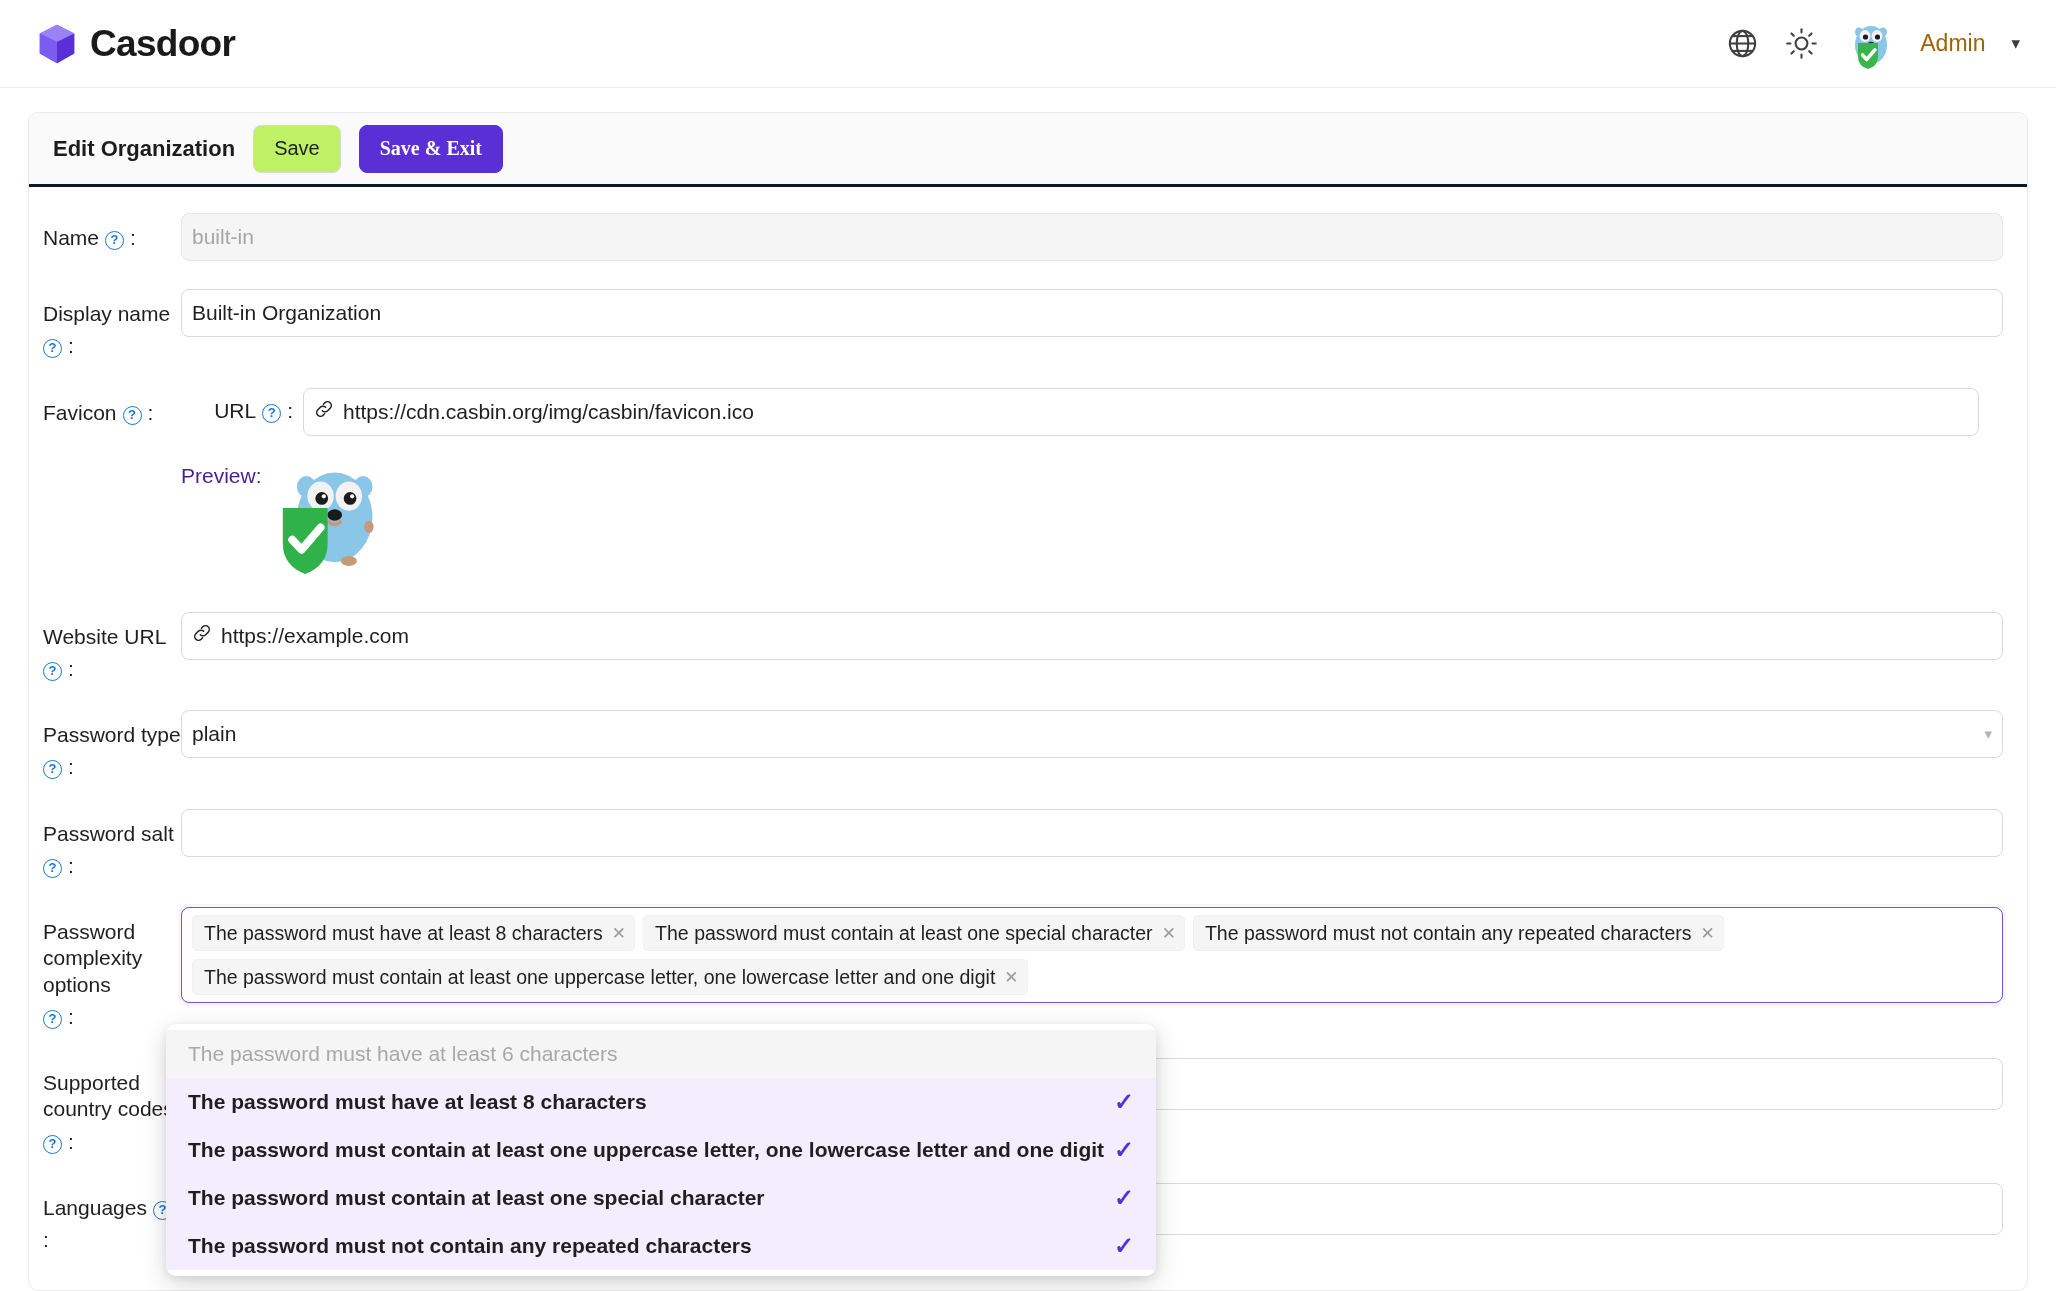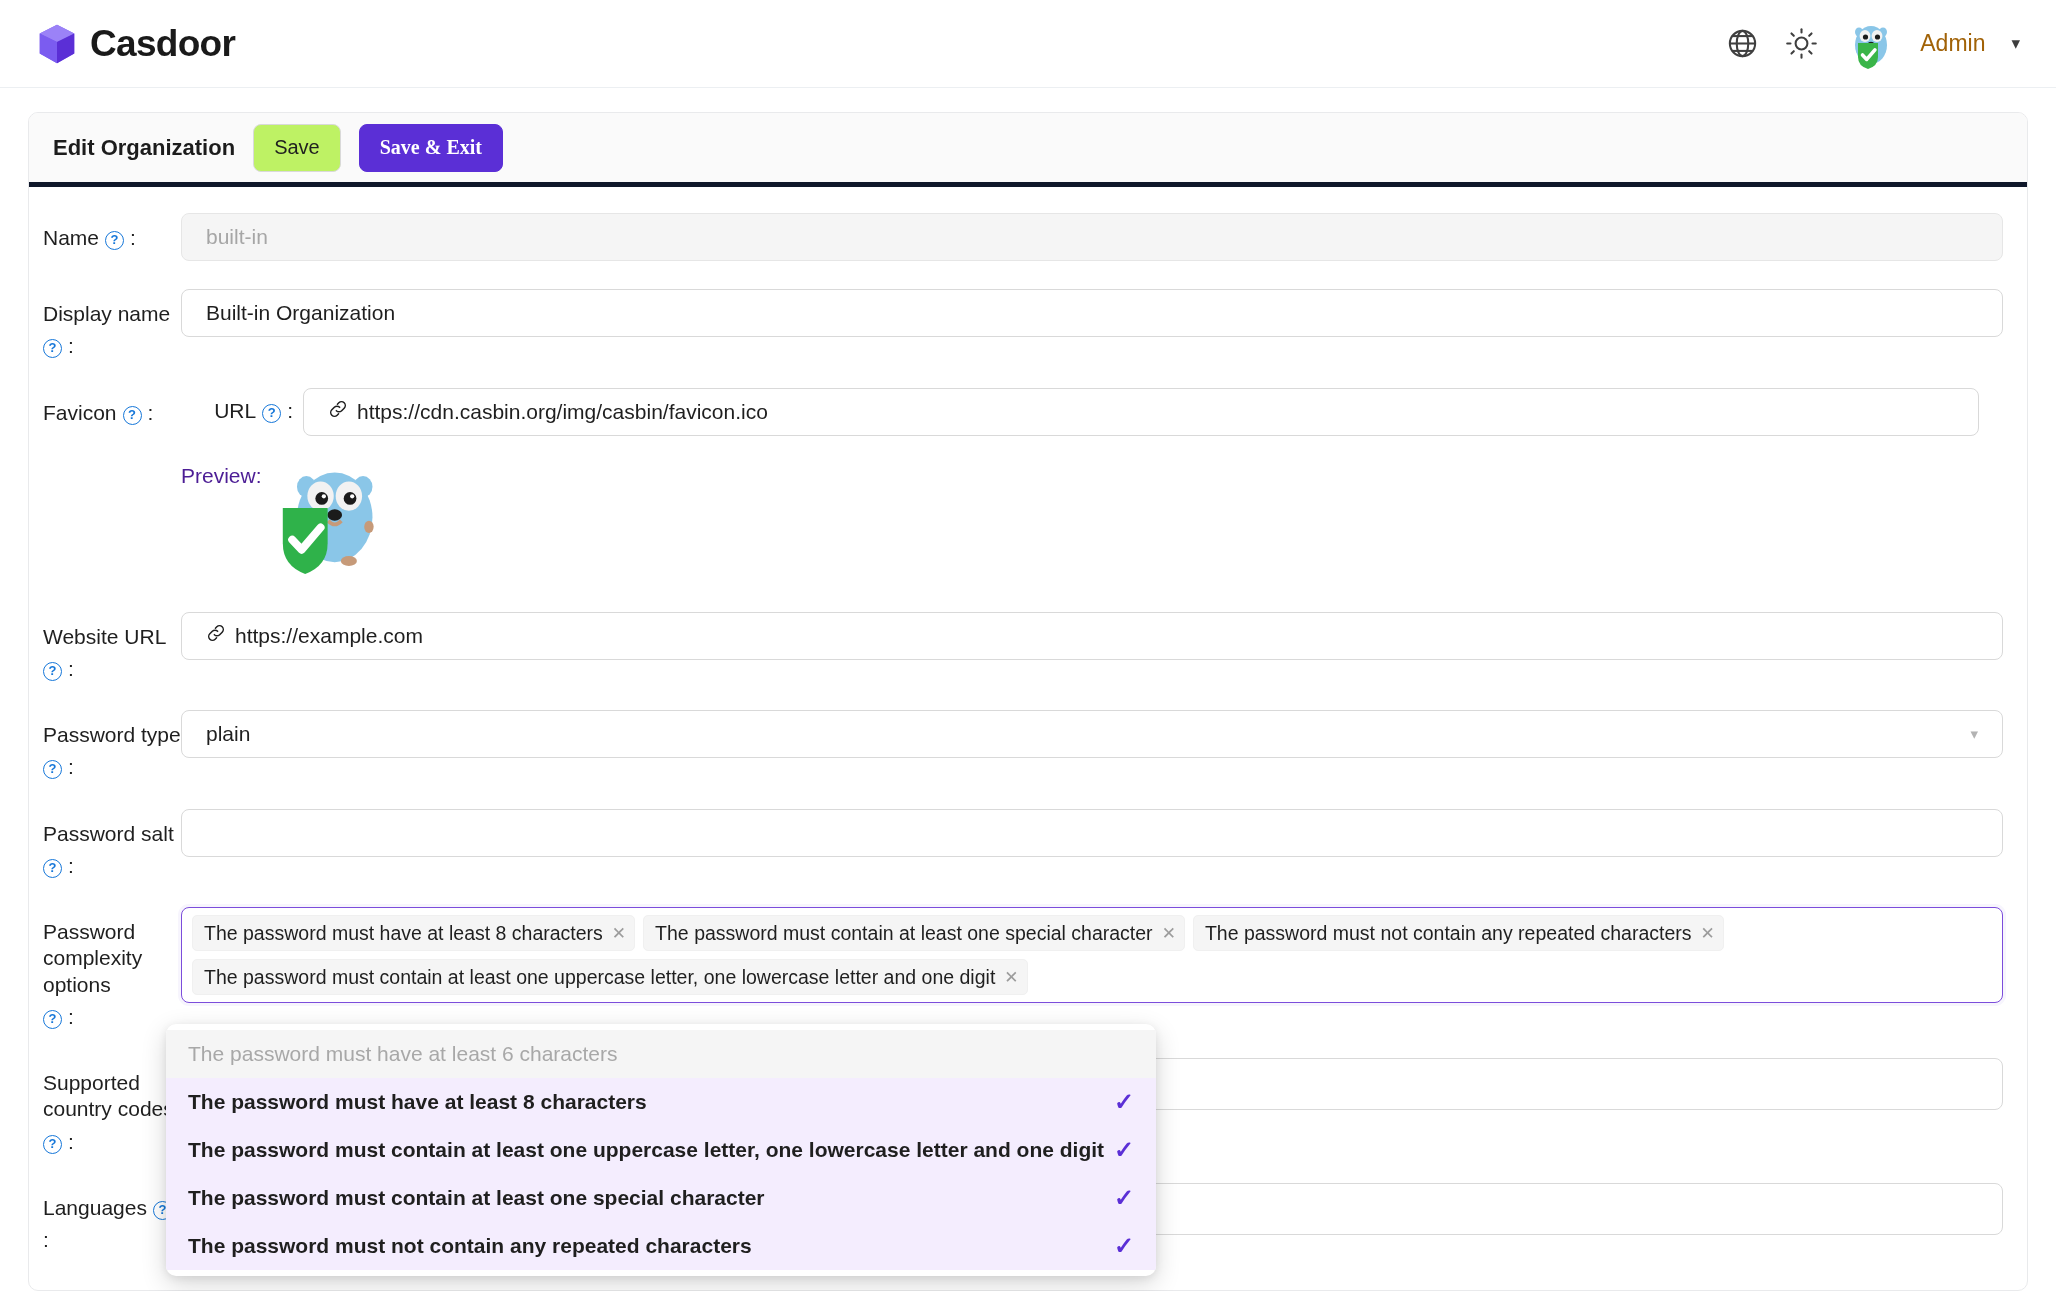--- a/index.html
+++ b/index.html
@@ -47,21 +47,21 @@
   .caret-down { color: #3d3d3d; font-size: 17px; }
 
   
   .page { padding: 24px 28px 0 28px; height: calc(1291px - 88px); }
   .card {
     border: 1px solid #e9eaec; border-radius: 10px; background: #fff;
     height: 100%;
     overflow: hidden;
   }
   .card-head {
-    background: #fafafa; border-bottom: 5px solid #0f172a;
+    background: #fafafa; border-bottom: 3px solid #0f172a;
     height: 74px; display: flex; align-items: center; gap: 18px;
     padding: 0 24px;
   }
   .card-title { font-size: 22px; font-weight: bold; color: #1c1c1c; }
   .btn {
     font-family: inherit; font-size: 20px; border-radius: 8px;
     cursor: pointer; padding: 0 20px; height: 48px;
     display: flex; align-items: center; justify-content: center;
   }
   .btn-default { background: #bef264; border: 1px solid #d9d9d9; color: #1f1f1f; }
@@ -82,21 +82,21 @@
     font-size: 13px; line-height: 16px; text-align: center;
     display: inline-block; flex: none; font-weight: 600;
     transform: translateY(-1px);
   }
   .colon { color: #1f1f1f; }
   .field { flex: 1; padding-right: 24px; }
 
   .input {
     width: 100%; height: 48px; border: 1px solid #d9d9d9; border-radius: 8px;
     background: #fff; font-size: 21px; color: #1f1f1f;
-    padding: 0 24px; display: flex; align-items: center; gap: 9px;
+    padding: 0 10px; display: flex; align-items: center; gap: 9px;
     font-family: inherit;
   }
   .input.disabled { background: #f5f5f5; border-color: #e6e6e6; color: #a6a6a6; }
   .input .val { overflow: hidden; white-space: nowrap; }
   .input.select { justify-content: space-between; gap: 40px; }
   .chev { color: #b3b3b3; font-size: 15px; }
 
   .sub-row { display: flex; align-items: center; margin-bottom: 20px; margin-left: 32px; }
   .sub-label {
     width: 90px; flex: 0 0 90px; text-align: right; padding-right: 10px;

